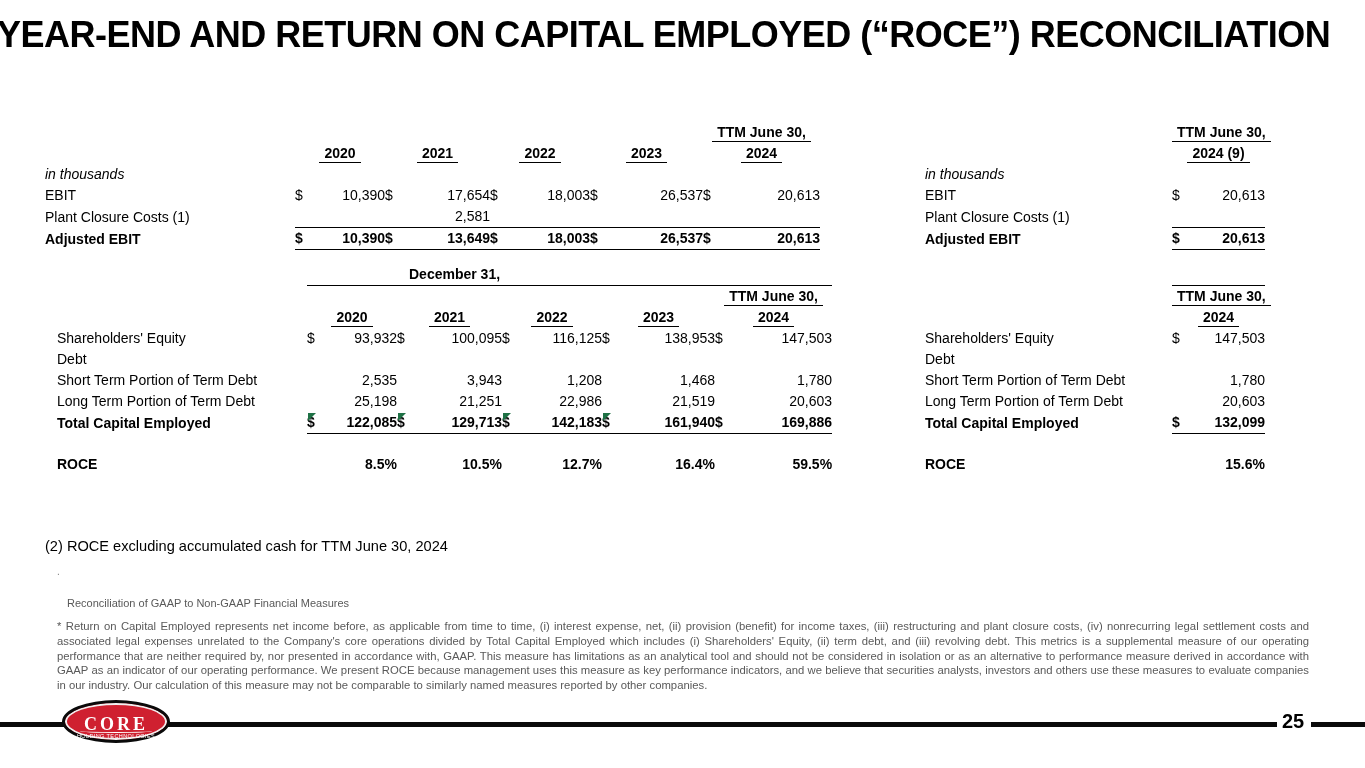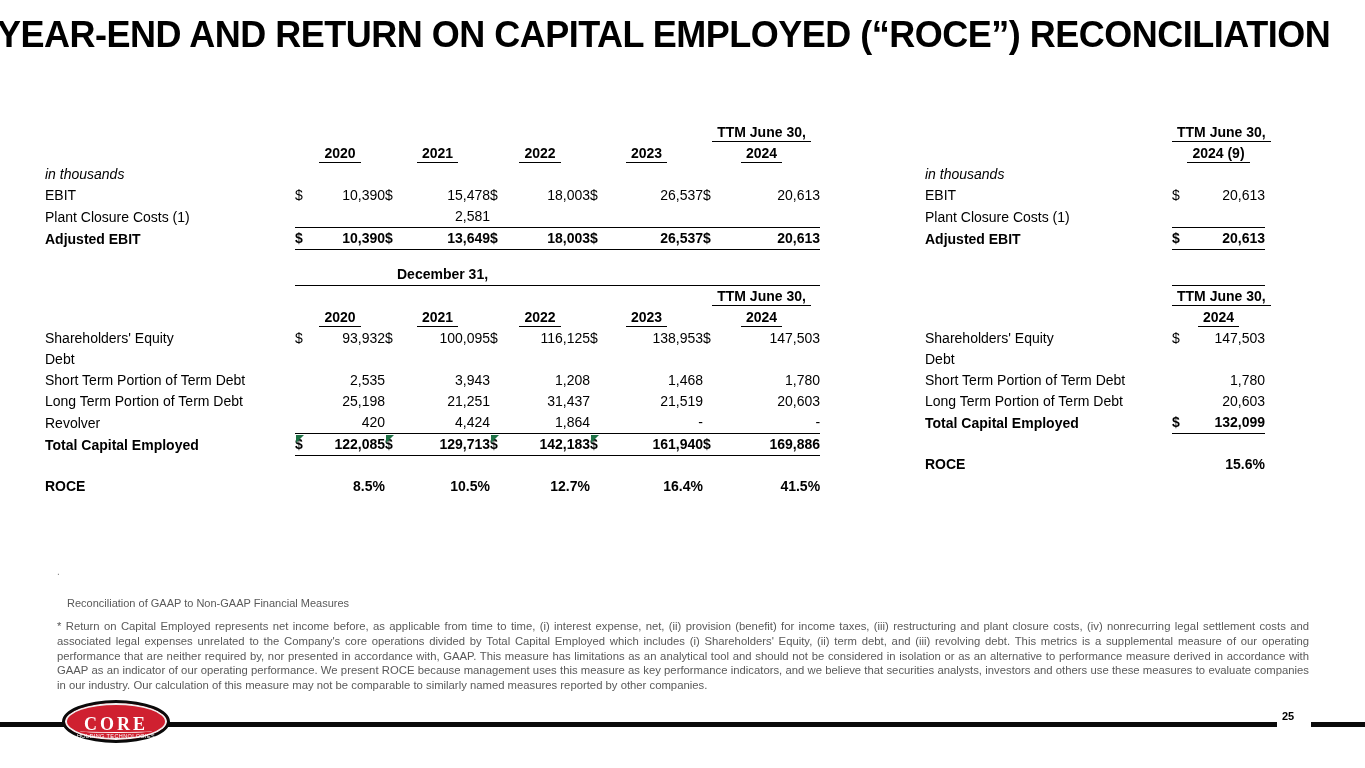--- a/index.html
+++ b/index.html
@@ -26,21 +26,21 @@
        border-top:8px solid #1e7145;border-right:8px solid transparent;}
   tr.spacer td{height:20px;}
   .footnote{position:absolute;left:45px;font-size:14.6px;line-height:21px;color:#000;}
   .tiny-dot{position:absolute;left:57px;top:566px;font-size:10px;color:#7f7f7f;}
   .gaap-note{position:absolute;left:67px;top:597px;font-size:11px;color:#595959;}
   .disclaimer{position:absolute;left:57px;top:619px;width:1252px;font-size:11.3px;
               line-height:14.8px;color:#595959;text-align:justify;}
   .footer-rule{position:absolute;top:722px;height:5px;background:#0a0a0a;z-index:1;}
   .rule-left{left:0;width:1277px;}
   .rule-right{left:1311px;width:54px;}
-  .page-num{position:absolute;left:1282px;top:710px;font-size:11px;font-weight:700;z-index:2;}
+  .page-num{position:absolute;left:1282px;top:710px;font-size:20px;font-weight:700;z-index:2;}
   .logo{position:absolute;left:62px;top:700px;width:108px;height:43px;z-index:3;}
   .logo-oval{box-sizing:border-box;width:100%;height:100%;background:#cf2030;
              border:3px solid #0a0a0a;border-radius:50%;
              box-shadow:inset 0 0 0 2px #f0f0f0;
              display:flex;flex-direction:column;align-items:center;justify-content:center;}
   .logo-text{font-family:"Liberation Serif",serif;color:#fff;font-weight:700;font-size:18px;
              letter-spacing:3px;line-height:16px;margin-top:13px;}
   .logo-swoosh{width:72px;height:6px;border-bottom:1.5px solid #fff;border-radius:50%;margin-top:-3px;}
   .logo-sub{color:#fff;font-size:5.5px;letter-spacing:0.4px;line-height:7px;}
 </style>
@@ -84,21 +84,21 @@
     </tr>
     <tr>
       <td class="lab i">in thousands</td>
       <td colspan="10"></td>
     </tr>
     <tr>
       <td class="lab">EBIT</td>
       <td class="sym">$</td>
           <td class="val">10,390</td>
       <td class="sym">$</td>
-          <td class="val">15,478</td>
+          <td class="val">17,654</td>
       <td class="sym">$</td>
           <td class="val">18,003</td>
       <td class="sym">$</td>
           <td class="val">26,537</td>
       <td class="sym">$</td>
           <td class="val">20,613</td>
     </tr>
     <tr>
       <td class="lab">Plant Closure Costs (1)</td>
       <td class="sym"></td>
@@ -121,21 +121,21 @@
       <td class="sym bt bb">$</td>
           <td class="val bt bb">18,003</td>
       <td class="sym bt bb">$</td>
           <td class="val bt bb">26,537</td>
       <td class="sym bt bb">$</td>
           <td class="val bt bb">20,613</td>
     </tr>
   </tbody>
     </table>
 
-  <table class="fin" style="left:45px;top:264px;width:775px;">
+  <table class="fin" style="left:57px;top:264px;width:775px;">
     <colgroup>
       <col style="width:250px">
         <col style="width:28px">
         <col style="width:62px">
       <col style="width:28px">
         <col style="width:77px">
         <col style="width:28px">
         <col style="width:72px">
       <col style="width:28px">
         <col style="width:85px">
@@ -193,38 +193,25 @@
       <td class="sym"></td>
           <td class="val">1,780</td>
     </tr>
     <tr>
       <td class="lab2">Long Term Portion of Term Debt</td>
       <td class="sym"></td>
           <td class="val">25,198</td>
       <td class="sym"></td>
           <td class="val">21,251</td>
       <td class="sym"></td>
-          <td class="val">31,437</td>
+          <td class="val">22,986</td>
       <td class="sym"></td>
           <td class="val">21,519</td>
       <td class="sym"></td>
           <td class="val">20,603</td>
-    </tr>
-    <tr>
-      <td class="lab2">Revolver</td>
-      <td class="sym bb"></td>
-          <td class="val bb">420</td>
-      <td class="sym bb"></td>
-          <td class="val bb">4,424</td>
-      <td class="sym bb"></td>
-          <td class="val bb">1,864</td>
-      <td class="sym bb"></td>
-          <td class="val bb pd">-</td>
-      <td class="sym bb"></td>
-          <td class="val bb pd">-</td>
     </tr>
     <tr class="b">
       <td class="lab">Total Capital Employed</td>
       <td class="sym bb"><span class="tri"></span><span>$</span></td>
       <td class="val bb">122,085</td>
       <td class="sym bb"><span class="tri"></span><span>$</span></td>
       <td class="val bb">129,713</td>
       <td class="sym bb"><span class="tri"></span><span>$</span></td>
       <td class="val bb">142,183</td>
       <td class="sym bb"><span class="tri"></span><span>$</span></td>
@@ -239,21 +226,21 @@
       <td class="lab">ROCE</td>
       <td class="sym"></td>
           <td class="val">8.5%</td>
       <td class="sym"></td>
           <td class="val">10.5%</td>
       <td class="sym"></td>
           <td class="val">12.7%</td>
       <td class="sym"></td>
           <td class="val">16.4%</td>
       <td class="sym"></td>
-          <td class="val">41.5%</td>
+          <td class="val">59.5%</td>
     </tr>
   </tbody>
     </table>
 
   <table class="fin" style="left:925px;top:122px;width:340px;">
     <colgroup>
         <col style="width:247px">
         <col style="width:30px">
         <col style="width:63px">
       </colgroup>
@@ -337,20 +324,21 @@
           <td colspan="3"></td>
         </tr>
     <tr class="b">
       <td class="lab">ROCE</td>
       <td class="sym"></td>
       <td class="val">15.6%</td>
     </tr>
   </tbody>
     </table>
 
+  <div class="footnote" style="top:536px;">(2) ROCE excluding accumulated cash for TTM June 30, 2024</div>
 
   <div class="tiny-dot">.</div>
   <div class="gaap-note">Reconciliation of GAAP to Non-GAAP Financial Measures</div>
   <div class="disclaimer">* Return on Capital Employed represents net income before, as applicable from time to time, (i) interest expense, net, (ii) provision (benefit) for income taxes, (iii) restructuring and plant closure costs, (iv) nonrecurring legal settlement costs and associated legal expenses unrelated to the Company's core operations divided by Total Capital Employed which includes (i) Shareholders' Equity, (ii) term debt, and (iii) revolving debt. This metrics is a supplemental measure of our operating performance that are neither required by, nor presented in accordance with, GAAP. This measure has limitations as an analytical tool and should not be considered in isolation or as an alternative to performance measure derived in accordance with GAAP as an indicator of our operating performance. We present ROCE because management uses this measure as key performance indicators, and we believe that securities analysts, investors and others use these measures to evaluate companies in our industry. Our calculation of this measure may not be comparable to similarly named measures reported by other companies.</div>
 
   <div class="footer-rule rule-left"></div>
   <div class="footer-rule rule-right"></div>
   <div class="page-num">25</div>
 
   <div class="logo">

